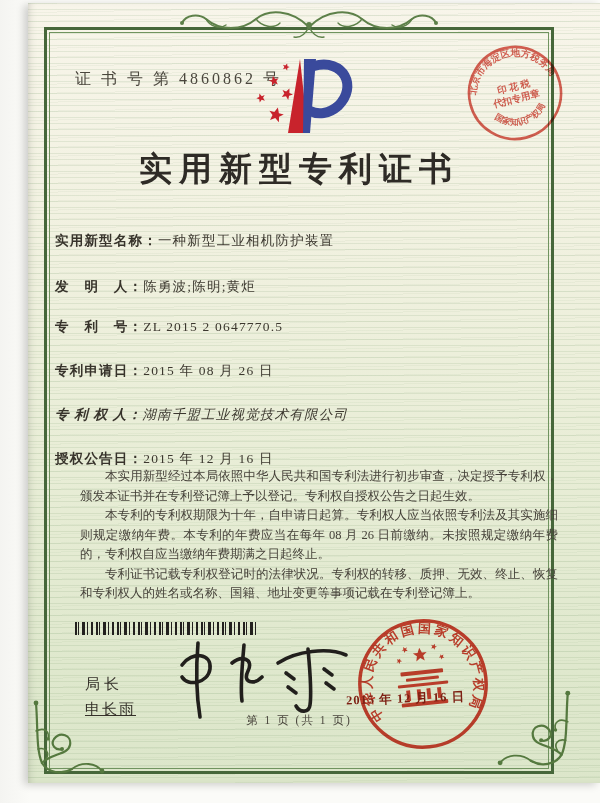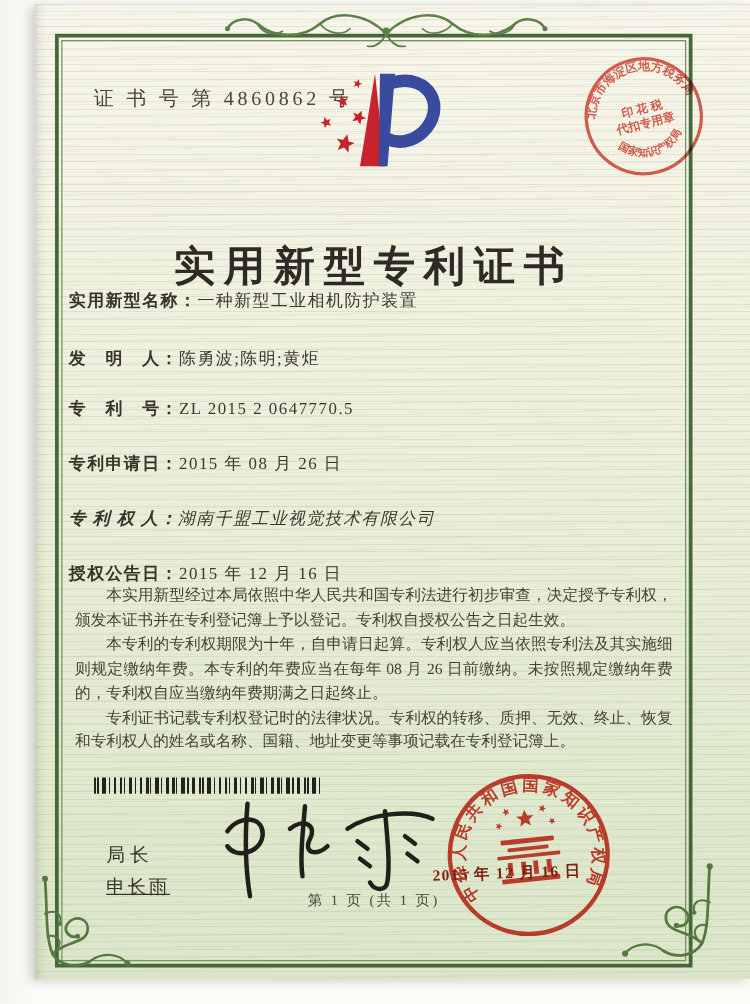--- a/index.html
+++ b/index.html
@@ -30,27 +30,27 @@
   .abs{position:absolute;z-index:2;}
 
   .cert-no{left:47px;top:66px;font-size:16px;color:#4a463d;letter-spacing:3px;}
 
   .logo{left:206px;top:50px;width:132px;height:88px;}
 
   .tax-stamp{left:437px;top:40px;width:100px;height:100px;transform:rotate(-14deg);
     mix-blend-mode:multiply;opacity:.8;}
 
   .title{left:16px;top:144px;width:510px;text-align:center;
-    font-size:33px;font-weight:bold;color:#2e2b26;letter-spacing:7px;margin-top:44px;}
+    font-size:33px;font-weight:bold;color:#2e2b26;letter-spacing:7px;}
 
   .field{left:27px;width:480px;font-size:13.5px;color:#3c382f;letter-spacing:1.2px;white-space:nowrap;}
   .f0{top:229px;} .f1{top:275px;} .f2{top:315px;} .f3{top:359px;} .f4{top:403px;font-style:italic;} .f5{top:447px;}
   .field .lbl{font-weight:bold;color:#37332b;}
 
-  .paras{left:32px;top:464px;width:478px;font-size:12.5px;line-height:19.5px;
+  .paras{left:52px;top:464px;width:478px;font-size:12.5px;line-height:19.5px;
     color:#46423a;text-align:justify;}
   .paras p{margin:0;text-indent:2em;}
 
   .barcode{left:47px;top:619px;width:182px;height:13px;
     background:repeating-linear-gradient(90deg,
       #23211f 0 2px, transparent 2px 3px,
       #23211f 3px 4px, transparent 4px 7px,
       #23211f 7px 10px, transparent 10px 12px,
       #23211f 12px 13px, transparent 13px 16px,
       #23211f 16px 18px, transparent 18px 21px);

